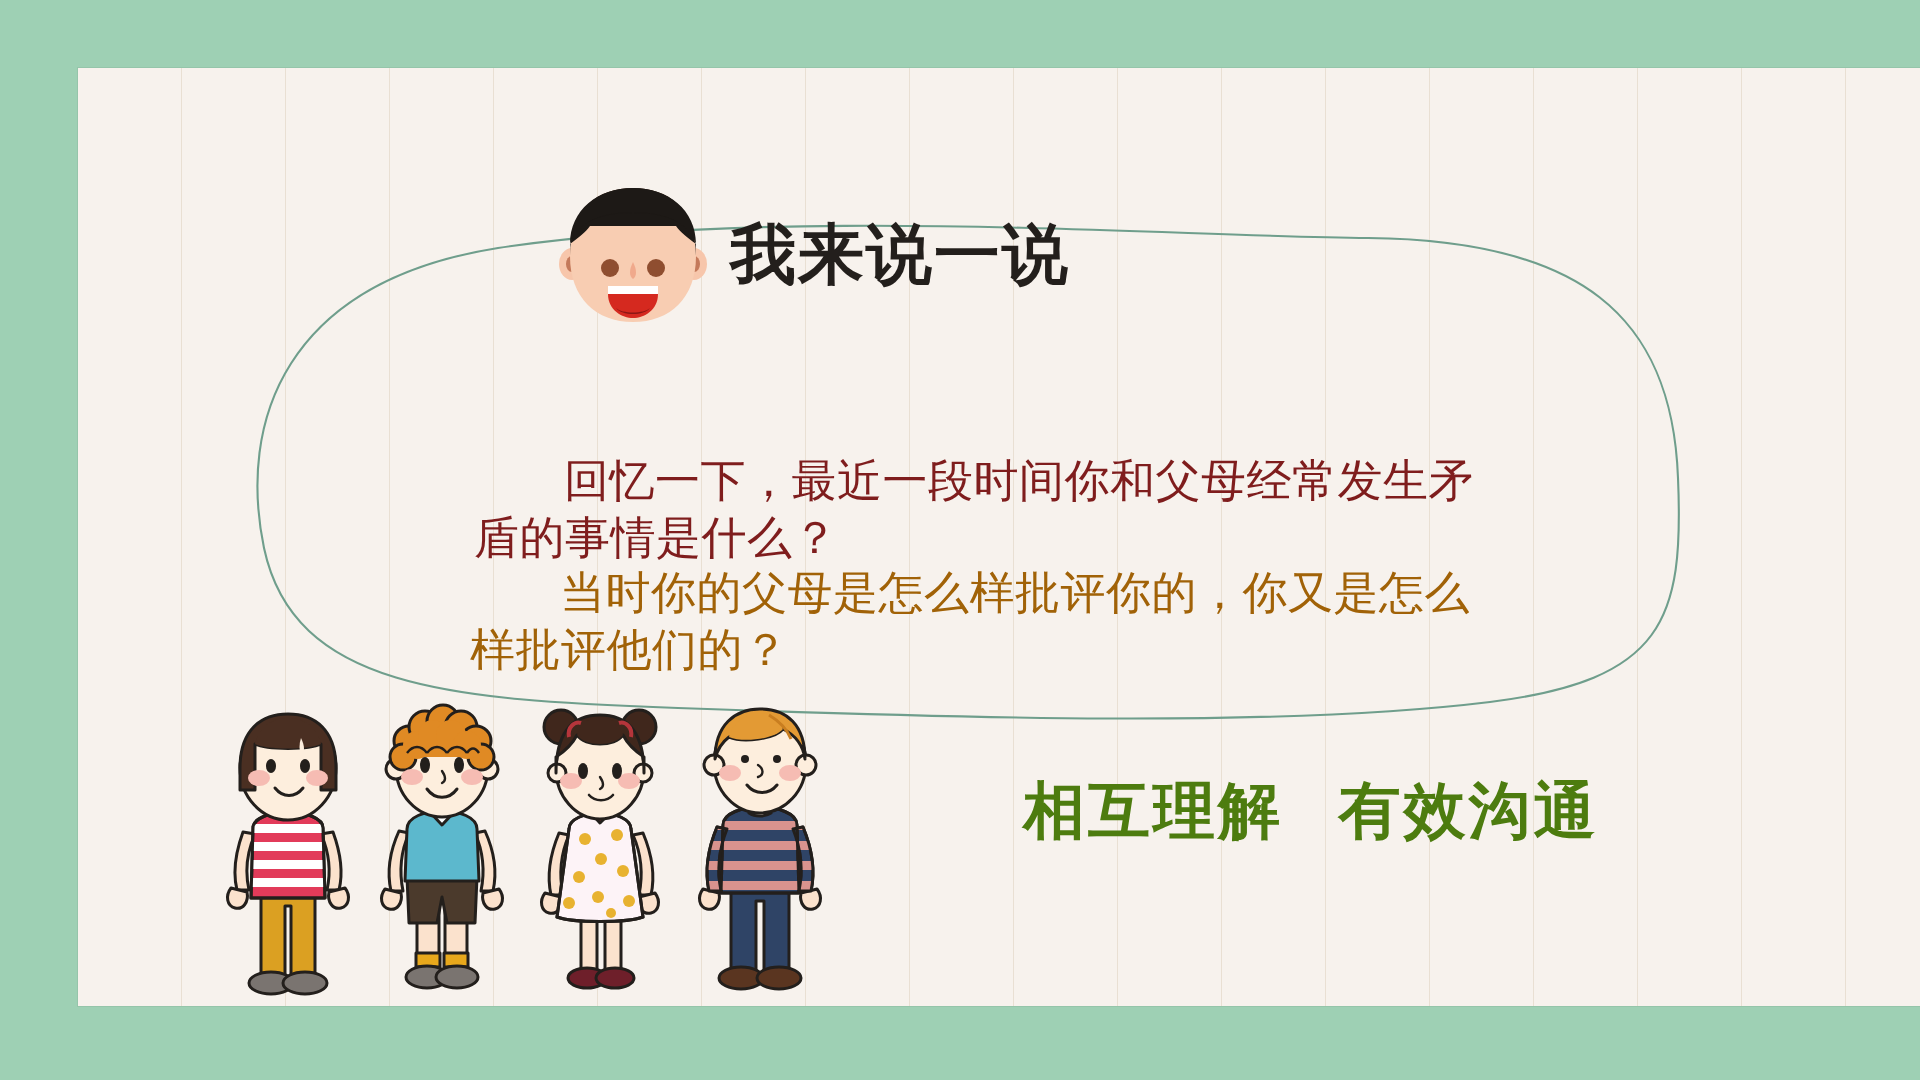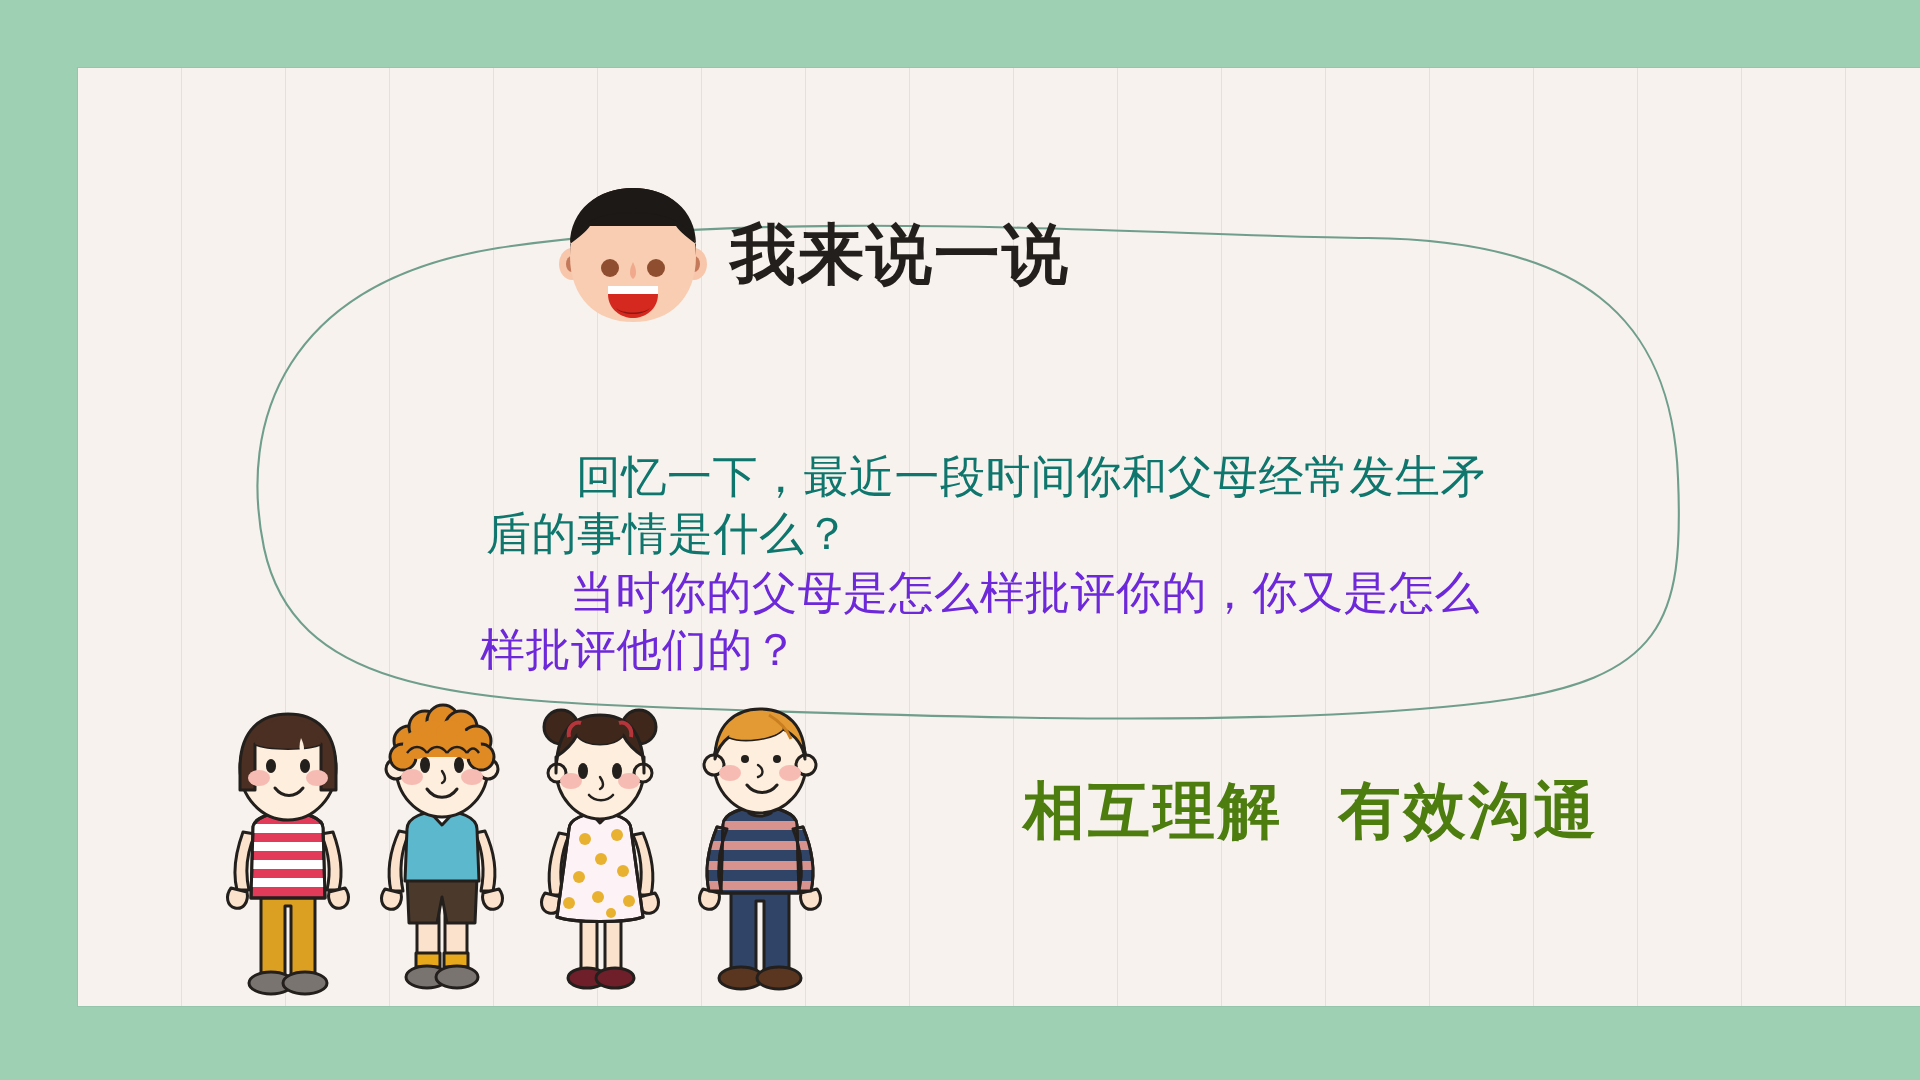--- a/index.html
+++ b/index.html
@@ -75,29 +75,28 @@
   .para {
     position: absolute;
     font-family: "Liberation Serif", "DejaVu Serif", serif;
     font-size: 45px;
     line-height: 1.26;
     letter-spacing: 0.5px;
     text-indent: 2em;
     width: 1010px;
   }
   .para-green {
-    left: 408px;
+    left: 396px;
     top: 385px;
-    color: #0f766e;
-    font-family: Liberation Mono, monospace;
+    color: #7f1d1d;
   }
   .para-pink {
-    left: 402px;
+    left: 392px;
     top: 497px;
-    color: #6d28d9;
+    color: #a16207;
   }
 
   
   .slogan {
     position: absolute;
     left: 945px;
     top: 712px;
     font-family: "Liberation Serif", "DejaVu Serif", serif;
     font-size: 62px;
     font-weight: bold;

